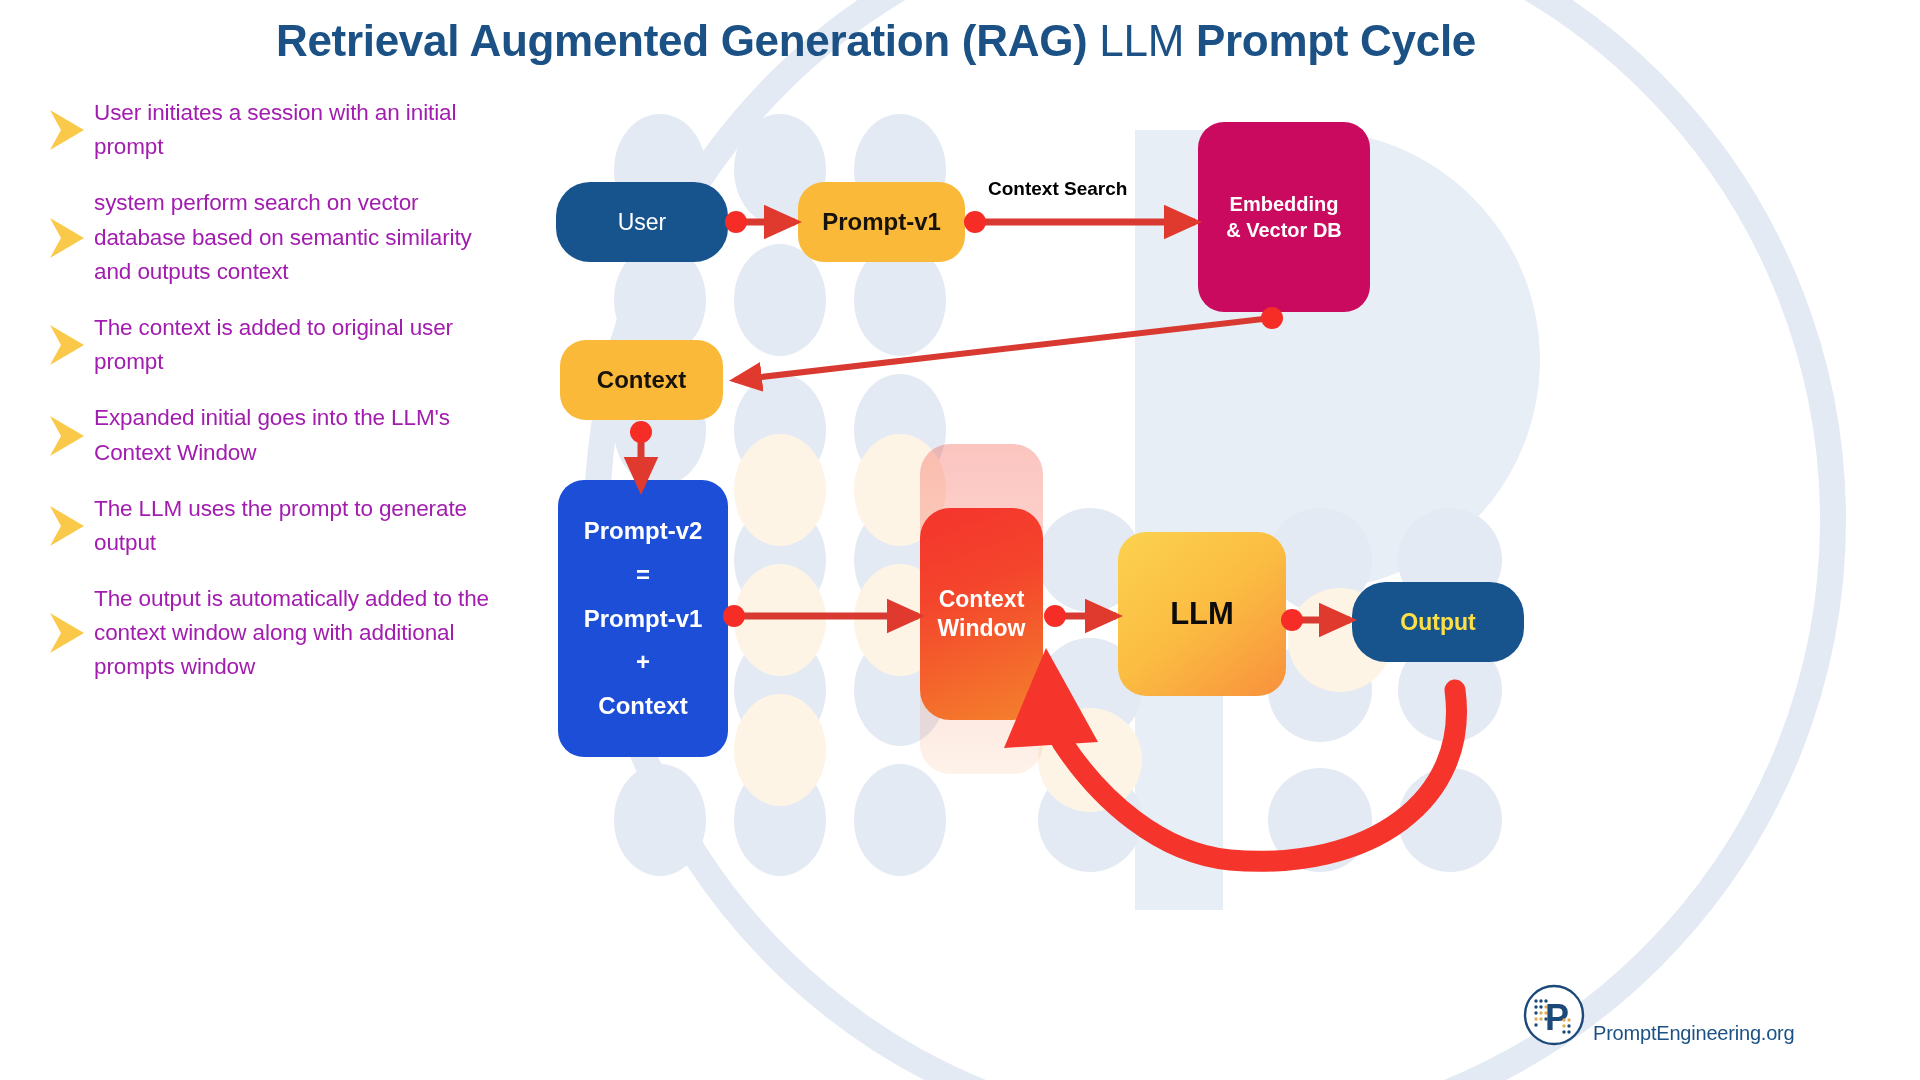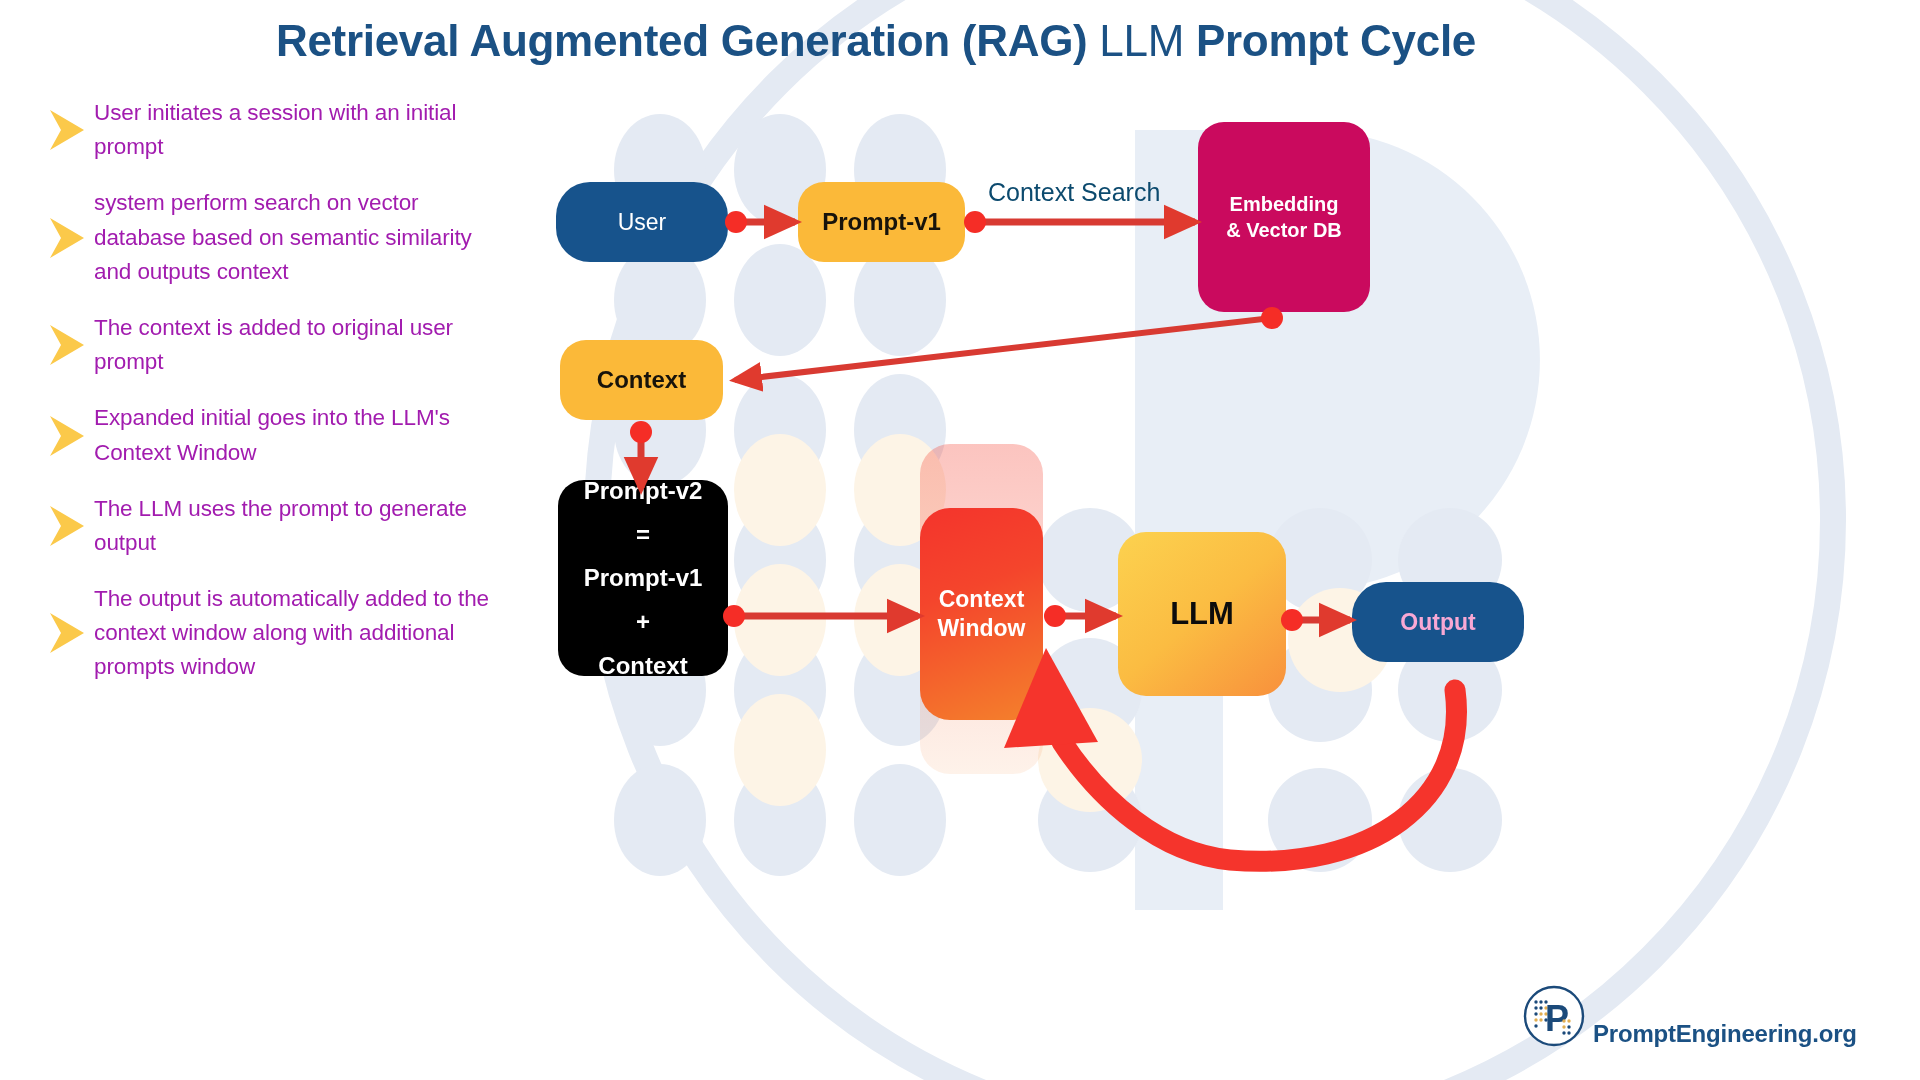--- a/index.html
+++ b/index.html
@@ -118,22 +118,22 @@
   }
   #node-context {
     left: 560px; top: 340px; width: 163px; height: 80px;
     background: #fbb939;
     border-radius: 26px;
     color: #17130b;
     font-size: 24px;
     font-weight: 700;
   }
   #node-prompt-v2 {
-    left: 558px; top: 480px; width: 170px; height: 196px;
-    background: #000000;
+    left: 558px; top: 480px; width: 170px; height: 277px;
+    background: #1d4ed8;
     border-radius: 26px;
     color: #ffffff;
     font-size: 24px;
     font-weight: 600;
     line-height: 1.82;
   }
   #node-context-window {
     left: 920px; top: 508px; width: 123px; height: 212px;
     background: linear-gradient(160deg, #f4342c 0%, #f4452c 38%, #f4812c 100%);
     border-radius: 30px;
@@ -153,47 +153,47 @@
     background: linear-gradient(140deg, #fcd24f 0%, #fbbc42 50%, #f8903c 100%);
     border-radius: 28px;
     color: #0c0c0c;
     font-size: 31px;
     font-weight: 800;
   }
   #node-output {
     left: 1352px; top: 582px; width: 172px; height: 80px;
     background: #17538c;
     border-radius: 34px;
-    color: #f9a8d4;
+    color: #fde047;
     font-size: 23px;
     font-weight: 600;
   }
 
   .edge-label {
     position: absolute;
-    font-size: 25px;
-    font-weight: 400;
-    color: #0c4a6e;
+    font-size: 19px;
+    font-weight: 700;
+    color: #000000;
     z-index: 6;
     white-space: nowrap;
   }
   #label-context-search { left: 988px; top: 178px; }
 
   
   #footer-logo {
     position: absolute;
     left: 1523px;
     top: 984px;
     display: flex;
     align-items: center;
     z-index: 6;
   }
   #footer-logo-text {
-    font-size: 24px;
-    font-weight: 700;
+    font-size: 20px;
+    font-weight: 400;
     color: #1b5184;
     margin-left: 8px;
     letter-spacing: -0.2px;
     margin-top: 36px;
   }
 </style>
 </head>
 <body>
 
 <div id="stage">

